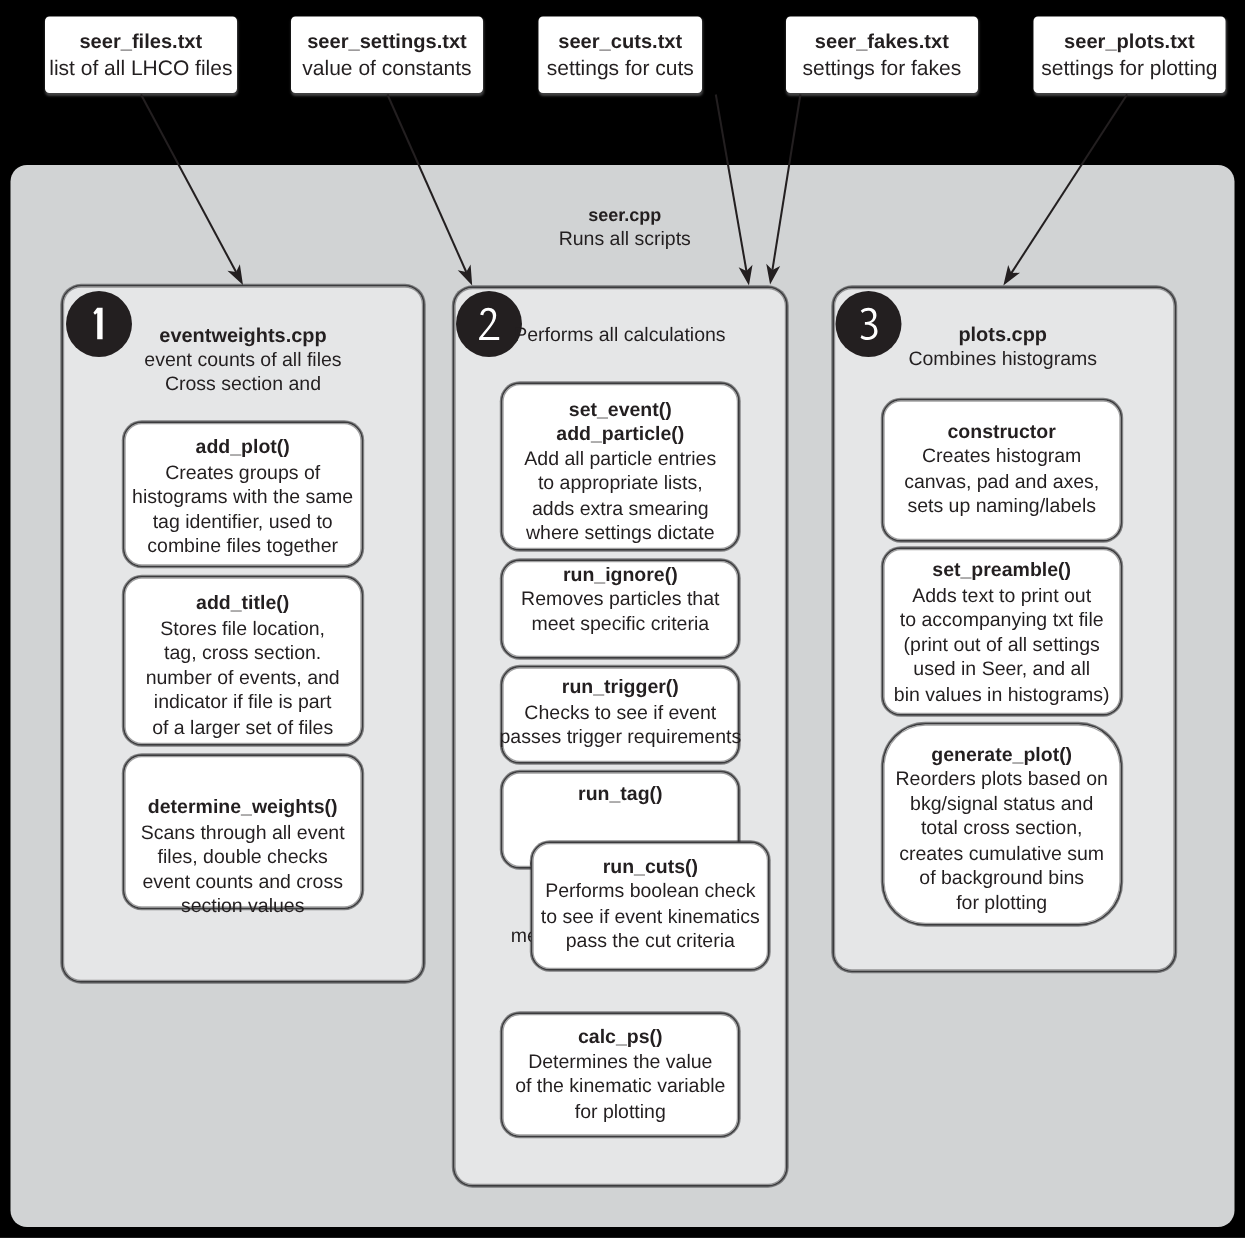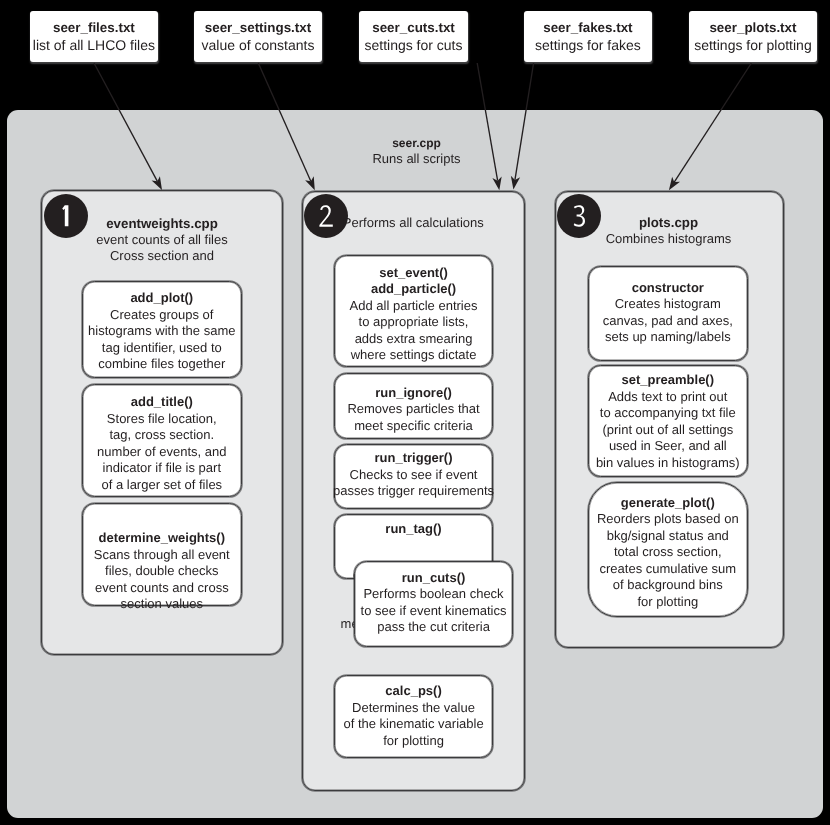--- a/index.html
+++ b/index.html
@@ -131,21 +131,21 @@
         <div class="b">Performs all calculations</div>
       </div>
       <div class="card" style="left: 333.7px; top: 254.5px; width: 159.7px; height: 112.9px; padding-top: 9.45px; justify-content: flex-start;">
         <div class="h">set_event()</div>
         <div class="h">add_particle()</div>
         <div class="d">Add all particle entries</div>
         <div class="d">to appropriate lists,</div>
         <div class="d">adds extra smearing</div>
         <div class="d">where settings dictate</div>
       </div>
-      <div class="card" style="left: 333.7px; top: 372.5px; width: 159.7px; height: 66px; padding-top: 11px; justify-content: flex-start;">
+      <div class="card" style="left: 333.7px; top: 372.5px; width: 159.7px; height: 66px; padding-top: 1px; justify-content: flex-start;">
         <div class="h">run_ignore()</div>
         <div class="d">Removes particles that</div>
         <div class="d">meet specific criteria</div>
       </div>
       <div class="card" style="left: 333.7px; top: 443.5px; width: 159.7px; height: 65.3px; padding-top: 5.95px; justify-content: flex-start;">
         <div class="h">run_trigger()</div>
         <div class="d">Checks to see if event</div>
         <div class="d">passes trigger requirements</div>
       </div>
       <div class="card" style="left: 333.7px; top: 513.9px; width: 159.7px; height: 65.5px; padding-top: 6.05px; justify-content: flex-start; gap: 31px;">

